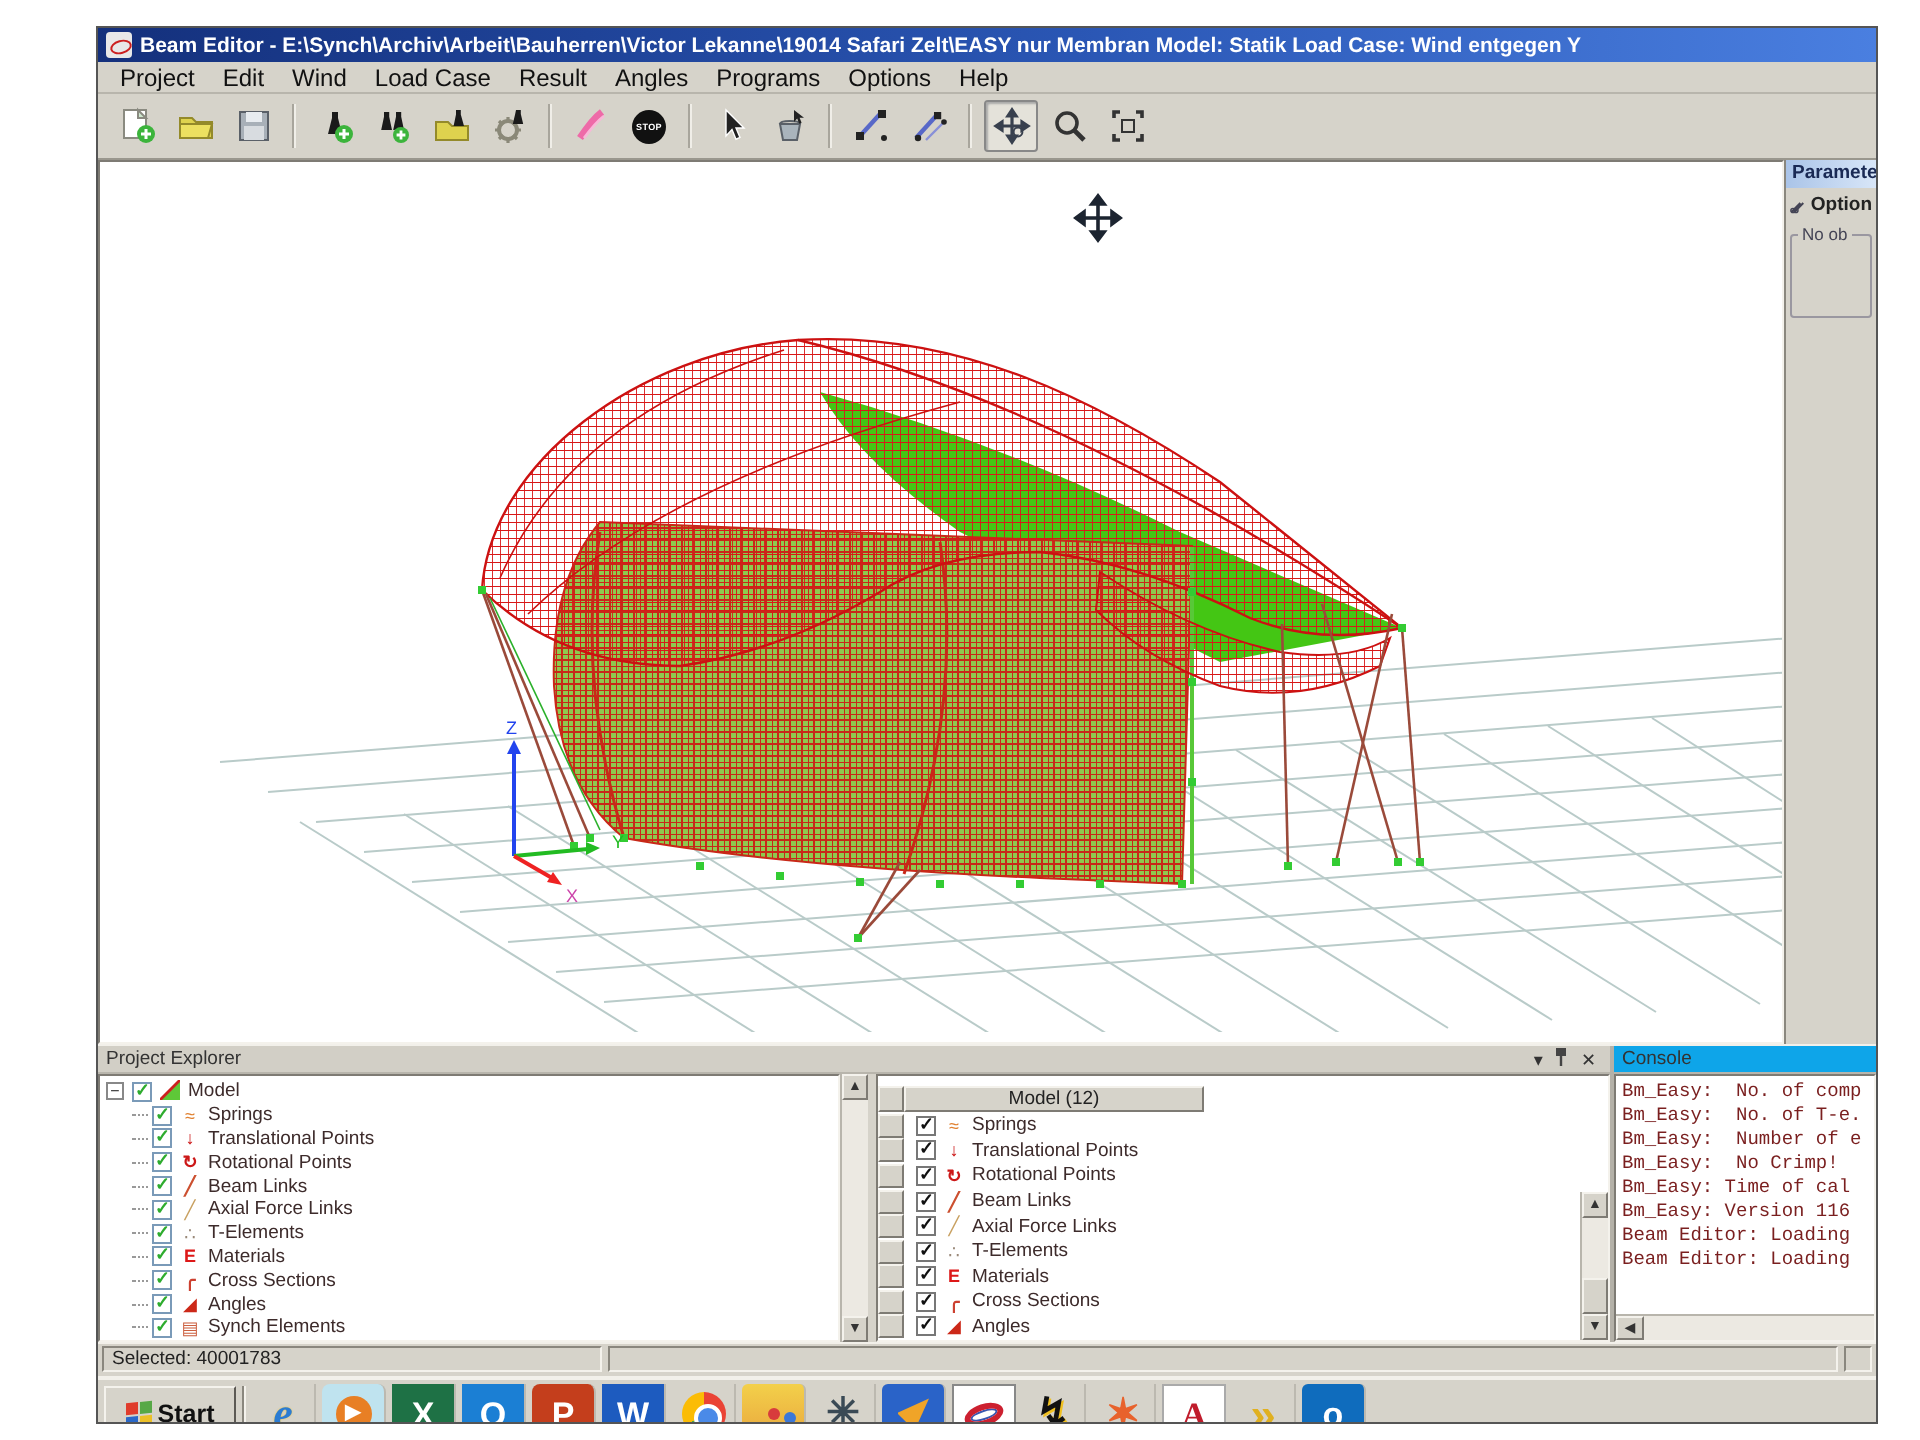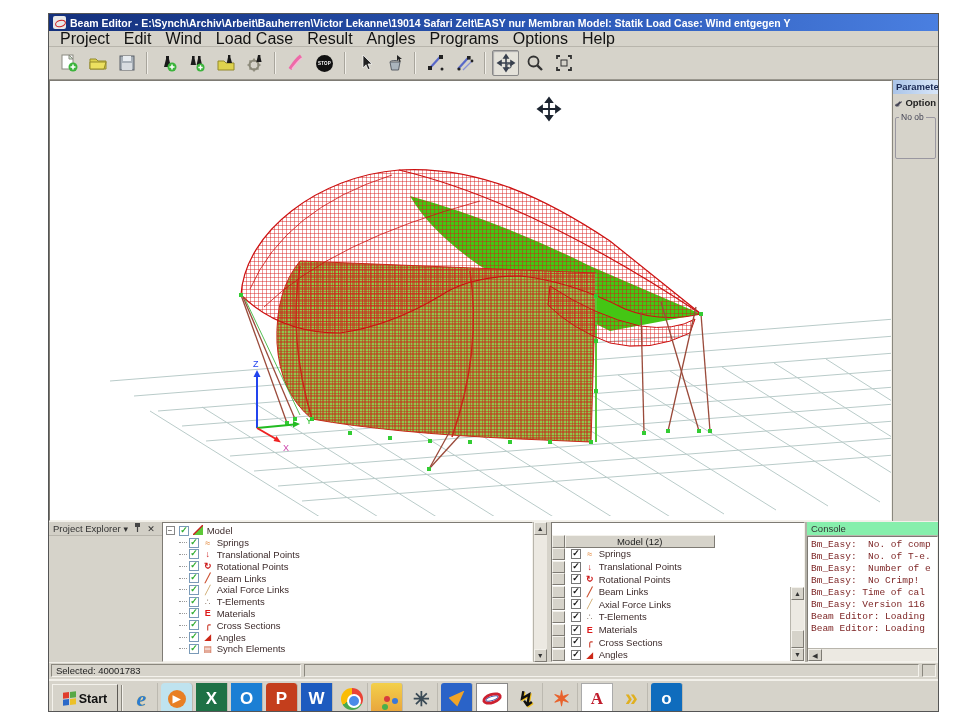--- a/index.html
+++ b/index.html
@@ -13,41 +13,41 @@
 
   
   .titlebar{height:17px;flex:0 0 17px;display:flex;align-items:center;gap:4px;padding:0 4px;
     background:linear-gradient(90deg,#14307c 0%,#2a56b4 55%,#4a7fe0 100%);overflow:hidden;text-align:right;}
   .titlebar .title-text{color:#fff;font-size:10.5px;font-weight:bold;white-space:nowrap;}
   .app-icon{width:13px;height:13px;flex:0 0 13px;background:#e8e8e8;border-radius:2px;position:relative;}
   .app-icon::after{content:"";position:absolute;left:2px;top:4px;width:9px;height:5px;border:1.5px solid #cc2020;border-radius:50%;transform:rotate(-15deg);}
 
   
   .menubar{height:16px;flex:0 0 16px;display:flex;align-items:center;background:#d6d3ca;border-bottom:1px solid #b8b5ac;padding-left:4px;}
-  .menu-item{font-size:16px;color:#111;padding:1px 7px;white-space:nowrap;}
+  .menu-item{font-size:12px;color:#111;padding:1px 7px;white-space:nowrap;}
 
   
   .toolbar{height:33px;flex:0 0 33px;display:flex;align-items:center;background:#d6d3ca;border-bottom:1px solid #9a978e;padding-left:6px;gap:2px;}
   .tb-btn{width:27px;height:26px;display:flex;align-items:center;justify-content:center;border:1px solid transparent;}
   .tb-btn.pressed{border:1px solid #888;border-radius:2px;background:#e4e2da;box-shadow:inset 1px 1px 1px #aaa;}
   .tb-sep{width:2px;height:22px;border-left:1px solid #a8a59c;border-right:1px solid #f0eee8;margin:0 4px;}
   .stop-badge{width:17px;height:17px;border-radius:50%;background:#111;color:#fff;font-size:4.5px;font-weight:bold;display:flex;align-items:center;justify-content:center;letter-spacing:.2px;}
 
   
   .main{flex:0 0 437px;display:flex;background:#d6d3ca;}
   .viewport{flex:1 1 auto;background:#fff;border:1px solid;border-color:#7e7b74 #f4f2ec #f4f2ec #7e7b74;position:relative;overflow:hidden;}
   .param-panel{flex:0 0 46px;background:#d6d3ca;border-left:1px solid #8a877e;overflow:hidden;display:flex;flex-direction:column;}
   .param-caption{height:14px;background:linear-gradient(90deg,#aac4e8,#d8e6f8);font-size:9.5px;font-weight:bold;color:#1a2a55;padding:1px 3px;white-space:nowrap;}
   .param-row{display:flex;align-items:center;gap:3px;font-size:9.5px;font-weight:bold;color:#222;padding:3px 2px;white-space:nowrap;}
   .param-group{margin:6px 2px;border:1px solid #9a97a0;border-radius:2px;height:42px;position:relative;background:#d6d3ca;}
   .param-group .legend{position:absolute;top:-6px;left:3px;background:#d6d3ca;font-size:8.5px;color:#445;white-space:nowrap;padding:0 2px;}
 
   
   .dock{flex:0 0 141px;display:flex;background:#d6d3ca;border-top:1px solid #f2f0ea;}
-  .pe-panel{flex:0 0 758px;display:flex;border-right:2px solid #b4b1a8;}
+  .pe-panel{flex:0 0 758px;display:flex;flex-direction:column;border-right:2px solid #b4b1a8;}
   .panel-caption{height:14px;flex:0 0 14px;display:flex;align-items:center;background:#d2cfc6;border-bottom:1px solid #b8b5ac;font-size:9.5px;color:#333;padding:0 4px;}
   .panel-caption .cap-label{flex:1 1 auto;white-space:nowrap;}
   .cap-btn{font-size:9px;color:#333;padding:0 3px;line-height:12px;}
   .pe-content{flex:1 1 auto;display:flex;min-height:0;}
 
   
   .tree-wrap{flex:0 0 371px;background:#fff;border:1px solid;border-color:#7e7b74 #f4f2ec #f4f2ec #7e7b74;overflow:hidden;position:relative;}
   .tree{padding:2px 0 0 3px;}
   .tree-row{display:flex;align-items:center;height:11.8px;white-space:nowrap;font-size:9.5px;color:#3d2b2b;}
   .tree-row.child{padding-left:13px;}
@@ -81,21 +81,21 @@
   .mlist{flex:1 1 auto;min-width:0;overflow:hidden;}
   .mlist-header{display:flex;height:13px;}
   .rowhead{width:13px;flex:0 0 13px;background:#d6d3ca;border:1px solid;border-color:#f4f2ec #7e7b74 #7e7b74 #f4f2ec;}
   .colhead{width:150px;background:#d6d3ca;border:1px solid;border-color:#f4f2ec #7e7b74 #7e7b74 #f4f2ec;font-size:9.5px;color:#222;text-align:center;line-height:11px;}
   .mlist-row{display:flex;align-items:center;height:12.6px;font-size:9.5px;color:#3d2b2b;white-space:nowrap;}
   .mlist-row .rowhead{height:12px;}
   .mlist-row .cb{margin-left:6px;border-color:#777;}
 
   
   .console-panel{flex:1 1 auto;min-width:0;display:flex;flex-direction:column;overflow:hidden;}
-  .console-panel .panel-caption{background:#86efac;}
+  .console-panel .panel-caption{background:#0ea5e9;}
   .console-body{flex:1 1 auto;background:#fff;border:1px solid;border-color:#7e7b74 #f4f2ec #f4f2ec #7e7b74;overflow:hidden;display:flex;flex-direction:column;}
   .con-lines{flex:1 1 auto;padding:2px 3px;overflow:hidden;}
   .con-line{font-family:"Liberation Mono", monospace;font-size:9.5px;line-height:12px;color:#7a1f1f;white-space:pre;}
 
   
   .statusbar{flex:0 0 17px;display:flex;align-items:flex-start;gap:3px;background:#d6d3ca;padding:1px 2px;border-top:1px solid #f2f0ea;}
   .status-cell{height:13px;border:1px solid;border-color:#8a877e #f4f2ec #f4f2ec #8a877e;font-size:9.5px;color:#222;padding:0 4px;line-height:12px;}
   .status-cell.c1{width:250px;}
   .status-cell.c2{flex:1 1 auto;}
   .status-cell.c3{width:14px;}

